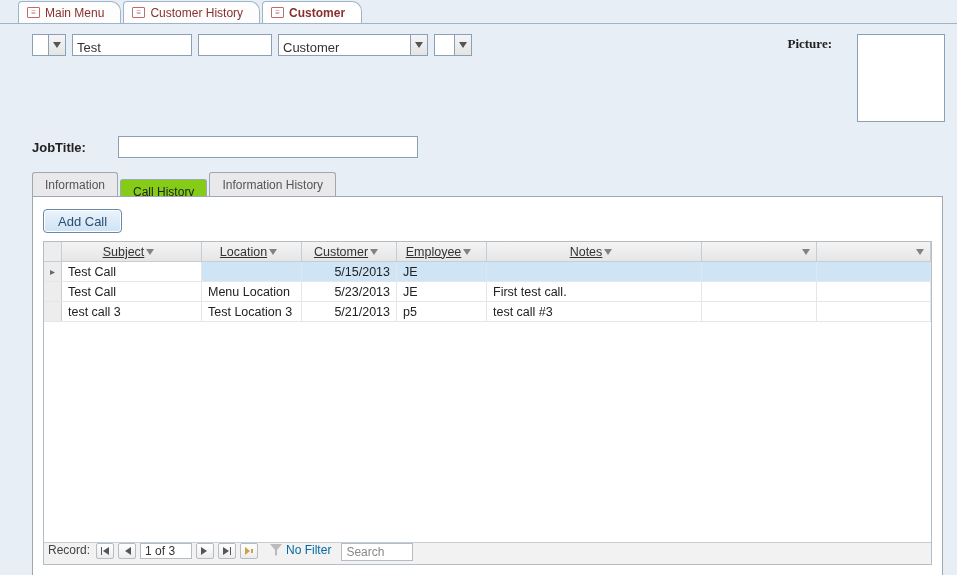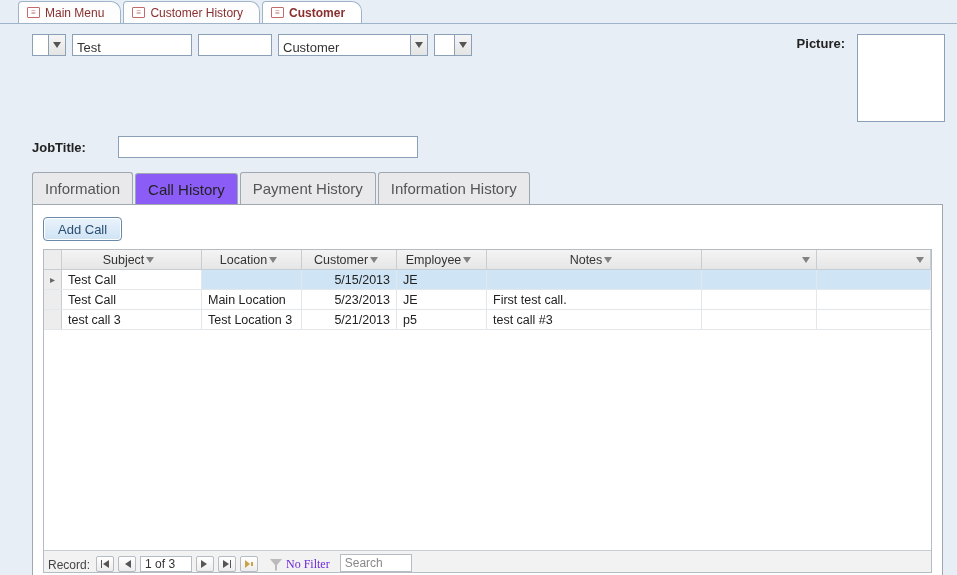--- a/index.html
+++ b/index.html
@@ -74,46 +74,47 @@
   }
   .combo { position: relative; padding-right: 18px; }
   .combo .drop {
     position: absolute; right: 0; top: 0; width: 17px; height: 100%;
     border-left: 1px solid #8aa0b6;
     background: linear-gradient(#f5f5f5,#e4e4e4);
     display:flex; align-items:center; justify-content:center;
     cursor: pointer;
   }
   .drop svg { width:8px; height:6px; }
-  .picture-area { margin-left:auto; display:flex; align-items:flex-start; gap:12px; }
+  .picture-area { margin-left:auto; display:flex; align-items:flex-start; gap:25px;font-family:Liberation Serif, serif; }
   .picture-label { font-weight:600; color:#222; padding-top:2px;}
   .picture-box { width:88px; height:88px; background:#fff; border:1px solid #8aa0b6; }
   .jobtitle-row { display:flex; align-items:center; gap:6px; padding:0 8px 0 28px; margin-top:6px;}
   .jobtitle-row label { font-weight:600; color:#222; width:80px;}
 
   
   .sub-tabs-wrap { margin:14px 10px 0 28px; }
   .sub-tabs { display:flex; align-items:flex-end; gap:2px; }
   .sub-tab {
-    height: 32px;
+    height: 24px;
     padding: 0 12px;
     display:flex; align-items:center;
     background: #e9e9ec;
     border:1px solid #9fa7af;
     border-bottom:none;
     border-radius:3px 3px 0 0;
     color:#555;
-    font-size:15px;
+    font-size:12px;
     cursor:pointer;
   }
   .sub-tab.active {
-    background:#8b5cf6;
+    background:#84cc16;
     color:#222;
     position:relative;
-    top:1px;
+    top:7px;
+    text-decoration:underline;
   }
   .tab-body {
     border:1px solid #9fa7af;
     border-top:1px solid #9fa7af;
     background:#fff;
     padding:12px 10px 6px 10px;
     height:395px;
     position:relative;
   }
   .add-call-btn {
@@ -140,20 +141,21 @@
   .grid-head, .grid-row { display:flex; height:20px; }
   .grid-head { background:linear-gradient(#f4f4f4,#e6e6e6); border-bottom:1px solid #c6cdd3; }
   .gh-sel, .gc-sel { width:18px; border-right:1px solid #c6cdd3; background:#ededed;}
   .gh {
     border-right:1px solid #c6cdd3;
     display:flex; align-items:center; justify-content:space-between;
     padding:0 4px 0 6px;
     color:#333; font-size:12.5px;
     position:relative;
     cursor:pointer;
+    text-decoration:underline;
   }
   .gh.center { justify-content:center; padding-left:0;}
   .gh .col-drop { width:12px; display:flex; align-items:center; justify-content:center; }
   .gh .col-drop svg { width:8px; height:6px; opacity:.7; }
   .col-subject  { width:140px; }
   .col-location { width:100px; }
   .col-start    { width:95px; }
   .col-employee { width:90px; }
   .col-notes    { width:215px; }
   .col-blank1, .col-blank2 { flex:1; }
@@ -167,21 +169,21 @@
     padding:0 6px;
     font-size:12.5px;
     color:#222;
     overflow:hidden; white-space:nowrap;
   }
   .gc.right { justify-content:flex-end; }
   .gc-sel { display:flex; align-items:center; justify-content:center; font-size:10px; color:#666;}
 
   
   .rec-nav {
-    display:flex; align-items:flex-end;
+    display:flex; align-items:flex-start;
     height:22px;
     border-top:1px solid #c6cdd3;
     background:#f2f2f2;
     font-size:12px;
     gap:4px;
     padding:0 4px;
   }
   .rec-nav .lbl { color:#444; margin-right:2px;}
   .nav-btn {
     width:18px; height:16px;
@@ -190,21 +192,21 @@
     display:flex; align-items:center; justify-content:center;
     cursor:pointer;
     border-radius:2px;
   }
   .nav-btn svg { width:8px; height:8px; fill:#555; }
   .rec-pos {
     width:52px; height:16px; border:1px solid #b5bcc3; background:#fff;
     display:flex; align-items:center; padding:0 4px; font-size:12px;
   }
   .no-filter {
-    display:flex; align-items:center; gap:4px; color:#6d28d9; margin-left:8px;font-family:Liberation Serif, serif;
+    display:flex; align-items:center; gap:4px; color:#0369a1; margin-left:8px;
   }
   .no-filter .funnel { width:12px; height:12px; }
   .search-box {
     margin-left:6px; width:72px; height:16px; border:1px solid #b5bcc3; background:#fff;
     display:flex; align-items:center; padding:8px 4px; color:#888; font-size:12px;
   }
 </style>
 </head>
 <body>
 
@@ -269,23 +271,20 @@
     </div>
   </div>
 
   <div class="sub-tabs-wrap">
     <div class="sub-tabs">
       <div class="sub-tab">
         <span>Information</span>
       </div>
       <div class="sub-tab active">
         <span>Call History</span>
-      </div>
-      <div class="sub-tab">
-        <span>Payment History</span>
       </div>
       <div class="sub-tab">
         <span>Information History</span>
       </div>
     </div>
     <div class="tab-body">
       <button class="add-call-btn">
         <span>Add Call</span>
       </button>
 
@@ -356,21 +355,21 @@
             <div class="gc col-location"></div>
             <div class="gc col-start right">5/15/2013</div>
             <div class="gc col-employee">JE</div>
             <div class="gc col-notes"></div>
             <div class="gc col-blank1"></div>
             <div class="gc col-blank2"></div>
           </div>
           <div class="grid-row">
             <div class="gc-sel"></div>
             <div class="gc col-subject">Test Call</div>
-            <div class="gc col-location">Main Location</div>
+            <div class="gc col-location">Menu Location</div>
             <div class="gc col-start right">5/23/2013</div>
             <div class="gc col-employee">JE</div>
             <div class="gc col-notes">First test call.</div>
             <div class="gc col-blank1"></div>
             <div class="gc col-blank2"></div>
           </div>
           <div class="grid-row">
             <div class="gc-sel"></div>
             <div class="gc col-subject">test call 3</div>
             <div class="gc col-location">Test Location 3</div>

